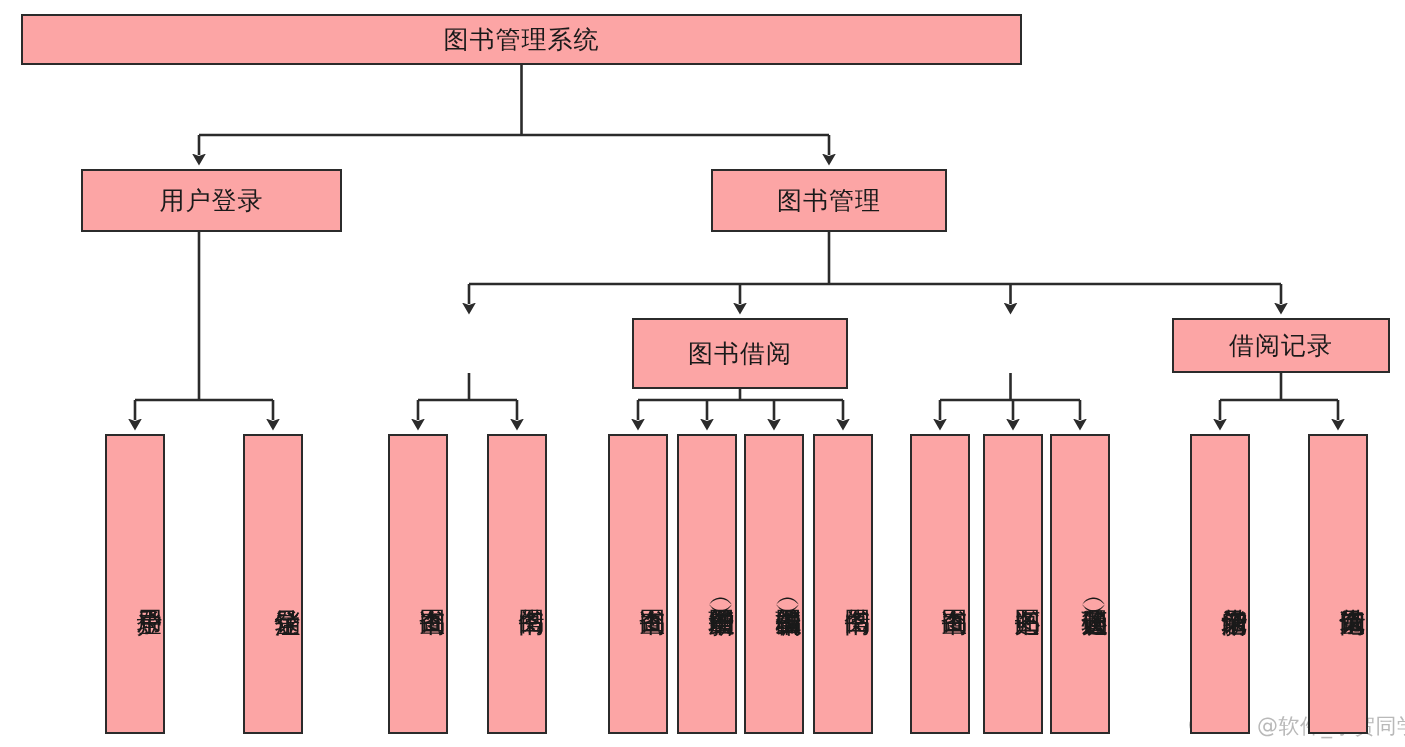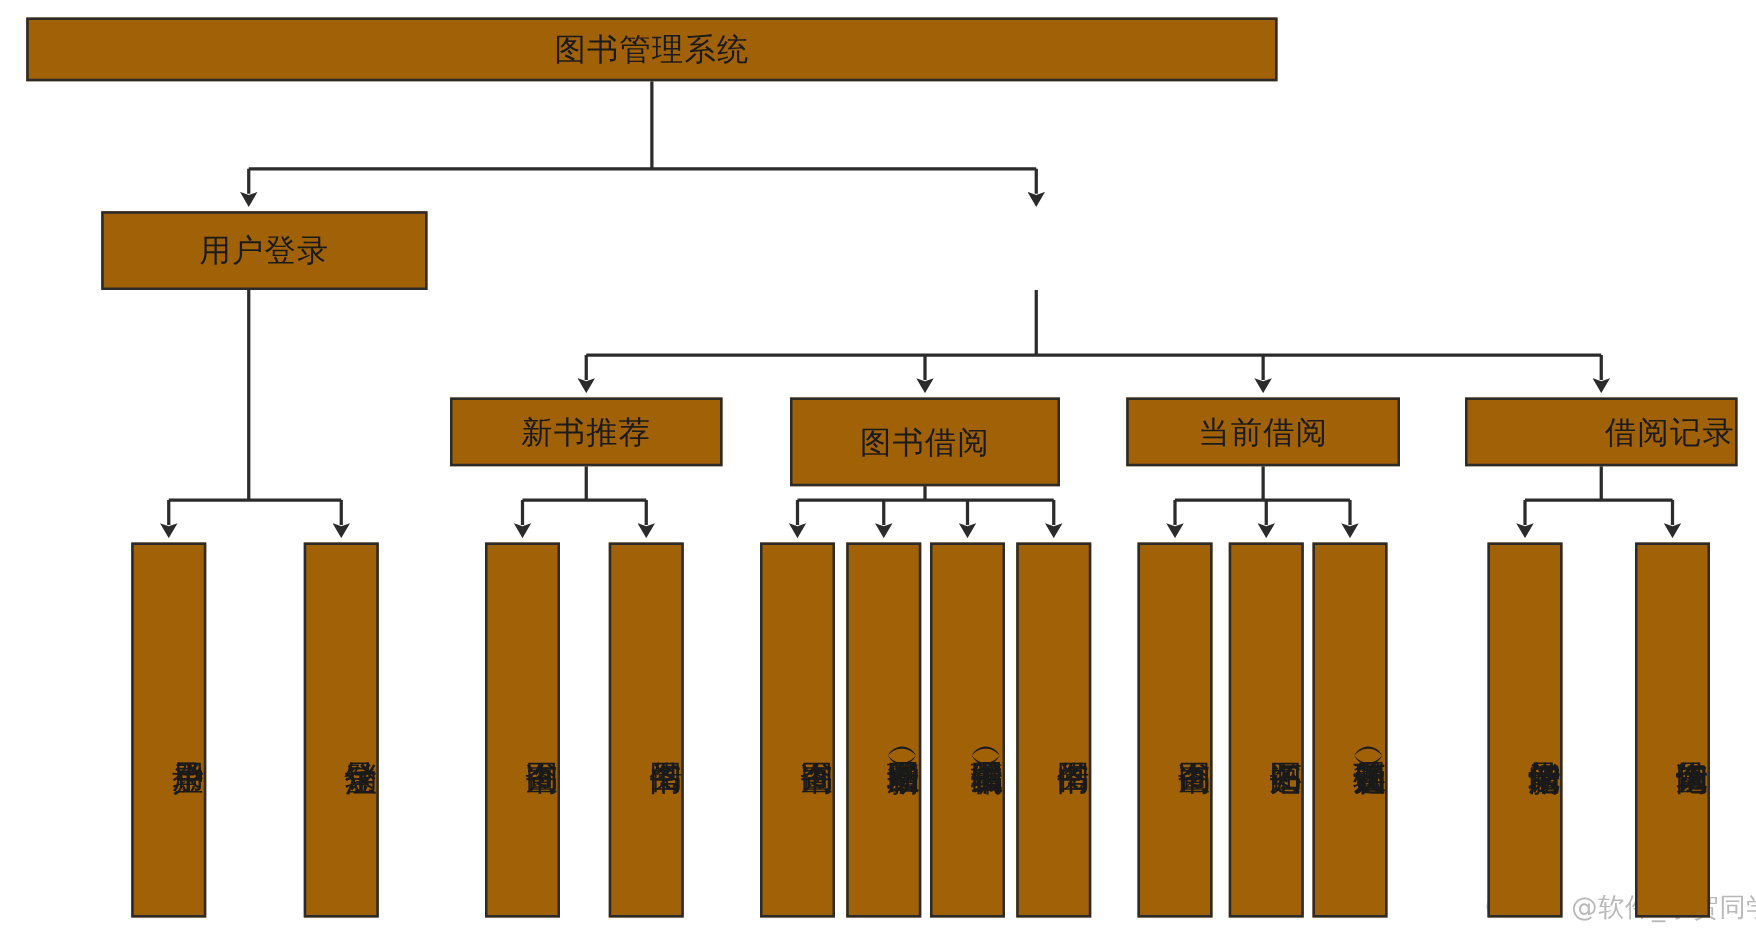--- a/index.html
+++ b/index.html
@@ -23,21 +23,21 @@
     left: 0;
     top: 0;
     width: 1405px;
     height: 747px;
     pointer-events: none;
   }
   .node {
     position: absolute;
     box-sizing: border-box;
     border: 2.5px solid #2b2b2b;
-    background: #a16207;
+    background: #fca5a5;
     display: flex;
     align-items: center;
     justify-content: center;
     color: #1a1a1a;
   }
   .node.h {
     font-size: 25px;
     letter-spacing: 1px;
     white-space: nowrap;
   }
@@ -115,30 +115,27 @@
       </g>
   </svg>
 
   <div class="watermark">CSDN @软件_小贺同学</div>
 <div class="node h" style="left: 21px; top: 14px; width: 1001px; height: 51px;">
       <span class="">图书管理系统</span>
     </div>
     <div class="node h" style="left: 81px; top: 169px; width: 261px; height: 63px;">
       <span class="">用户登录</span>
     </div>
-    <div class="node h" style="left: 360px; top: 318px; width: 218px; height: 55px;">
-      <span class="">新书推荐</span>
+    <div class="node h" style="left: 711px; top: 169px; width: 236px; height: 63px;">
+      <span class="">图书管理</span>
     </div>
     <div class="node h" style="left: 632px; top: 318px; width: 216px; height: 71px;">
       <span class="">图书借阅</span>
     </div>
-    <div class="node h" style="left: 901px; top: 318px; width: 219px; height: 55px;">
-      <span class="">当前借阅</span>
-    </div>
-    <div class="node h" style="left: 1172px; top: 318px; width: 218px; height: 55px; justify-content: flex-end;">
+    <div class="node h" style="left: 1172px; top: 318px; width: 218px; height: 55px;">
       <span class="">借阅记录</span>
     </div>
     <div class="node v" style="left: 105px; top: 434px; width: 60px; height: 300px;">
       <span class="vtext">用户登录</span>
     </div>
     <div class="node v" style="left: 243px; top: 434px; width: 60px; height: 300px;">
       <span class="vtext">注销登录</span>
     </div>
     <div class="node v" style="left: 388px; top: 434px; width: 60px; height: 300px;">
       <span class="vtext">查询图书</span>

